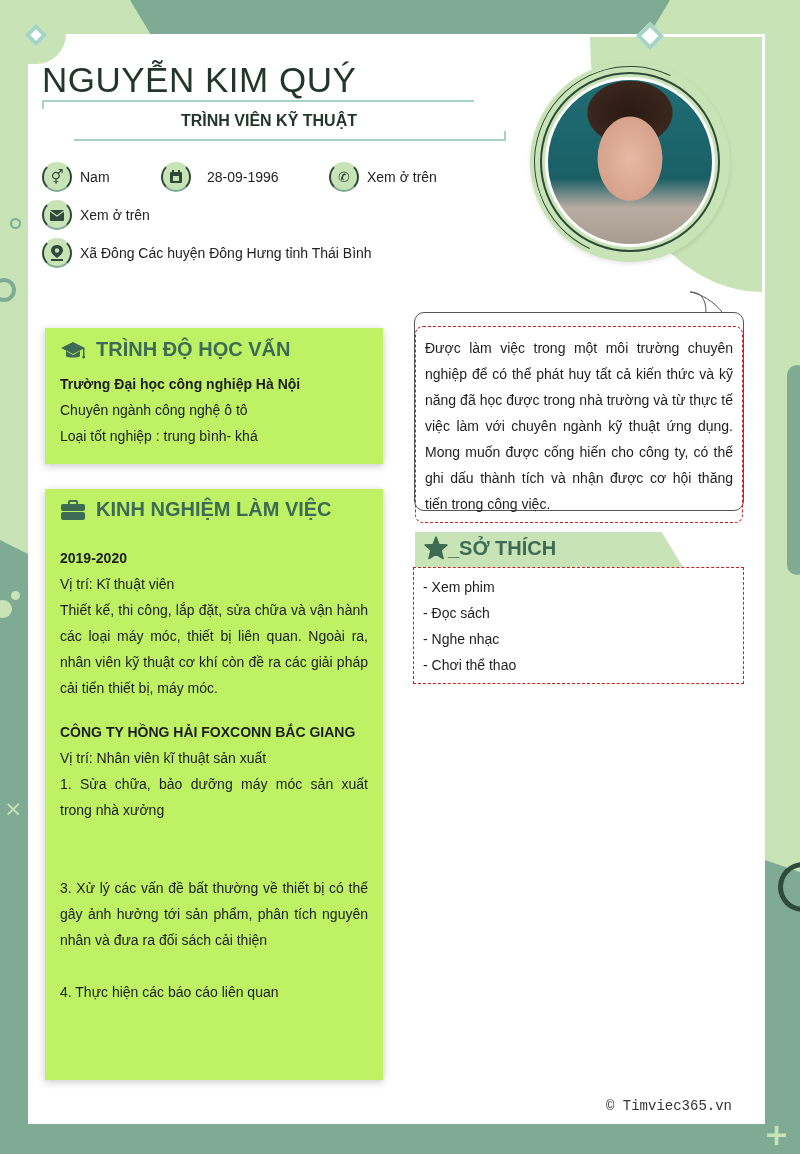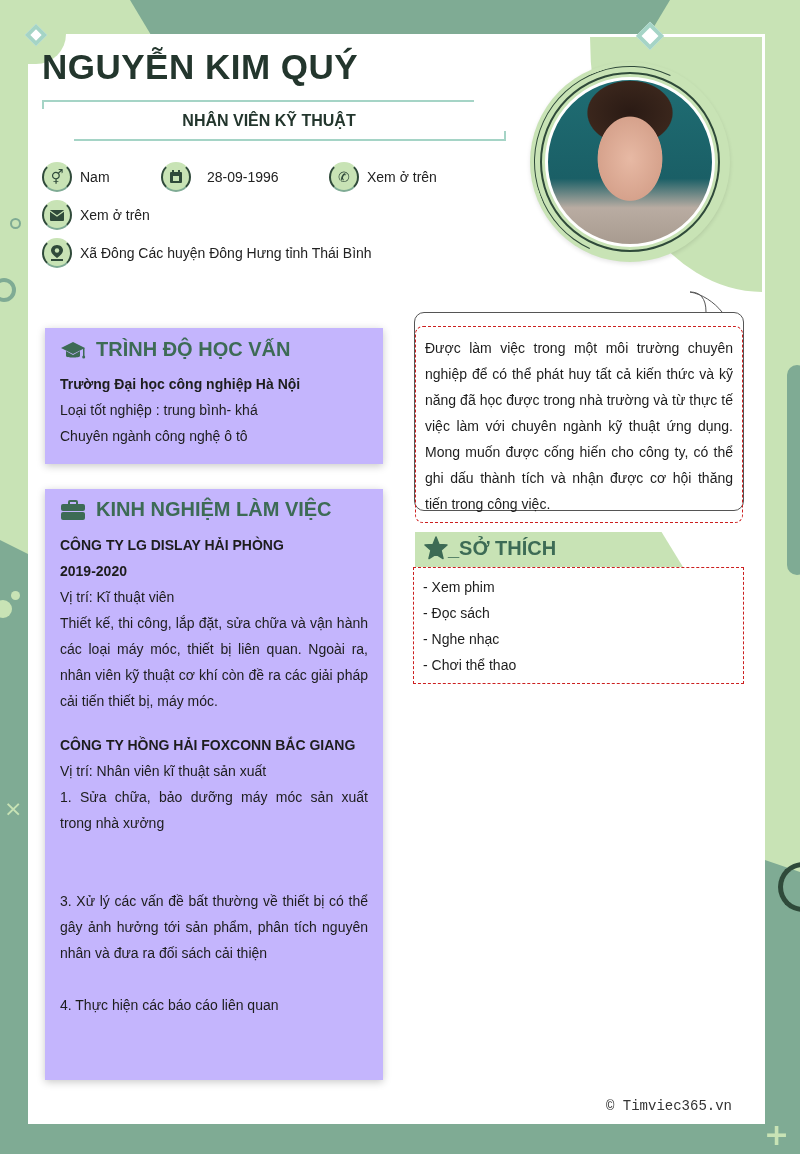--- a/index.html
+++ b/index.html
@@ -20,42 +20,42 @@
   .frame-line-v { position: absolute; left: 762px; top: 34px; width: 3px; height: 560px; background: #fff; }
 
   .diamond { position: absolute; width: 16px; height: 16px; background: #fff; border: 4px solid #a5d4c6; transform: rotate(45deg); }
   .deco-ring { position: absolute; border: 2px solid #7fab94; border-radius: 50%; }
   .deco-dot { position: absolute; background: #c8e3b5; border-radius: 50%; }
   .deco-x { position: absolute; color: #c8e3b5; font-size: 22px; font-family: "DejaVu Sans", sans-serif; }
   .deco-plus { position: absolute; color: #c8e3b5; font-size: 30px; font-family: "DejaVu Sans", sans-serif; font-weight: bold; }
   .deco-c { position: absolute; width: 40px; height: 50px; border: 5px solid #2f4a3a; border-right: none; border-radius: 25px 0 0 25px; }
 
   
-  .name { position: absolute; left: 42px; top: 47px; font-size: 35px; font-weight: bold; color: #23362d; letter-spacing: 0.5px; }
+  .name { position: absolute; left: 42px; top: 60px; font-size: 35px; font-weight: normal; color: #23362d; letter-spacing: 0.5px; }
   .line-top { position: absolute; left: 42px; top: 100px; width: 432px; height: 2px; background: #a5d4c6; }
   .line-top-tick { position: absolute; left: 42px; top: 100px; width: 2px; height: 9px; background: #a5d4c6; }
   .job-title { position: absolute; left: 42px; top: 112px; width: 454px; text-align: center; font-size: 16px; font-weight: bold; color: #23362d; }
   .line-bottom { position: absolute; left: 74px; top: 139px; width: 432px; height: 2px; background: #a5d4c6; }
   .line-bottom-tick { position: absolute; left: 504px; top: 131px; width: 2px; height: 10px; background: #a5d4c6; }
 
   
   .avatar-wrap { position: absolute; left: 530px; top: 62px; width: 200px; height: 200px; border-radius: 50%; background: #c8e3b5; box-shadow: 0 2px 4px rgba(0,0,0,0.1); }
   .avatar-ring { position: absolute; left: 10px; top: 10px; width: 180px; height: 180px; border-radius: 50%; border: 2px solid #2f4a3a; }
   .avatar-photo { position: absolute; left: 15px; top: 15px; width: 170px; height: 170px; border-radius: 50%; border: 3px solid #fff; overflow: hidden;
     background: radial-gradient(ellipse 40px 52px at 50% 48%, #e7b9a4 0%, #d6a28c 80%, transparent 82%),
                 radial-gradient(ellipse 60px 45px at 50% 20%, #2a1a14 0%, #3a261c 70%, transparent 72%),
                 linear-gradient(180deg, #1f6d73 0%, #1a5f66 60%, #b9aca2 78%, #a89b90 100%); }
   .avatar-arc { position: absolute; left: 4px; top: 4px; width: 192px; height: 192px; border-radius: 50%; border: 1.5px solid transparent; border-left-color: #2f4a3a; border-top-color: #2f4a3a; transform: rotate(-20deg); }
 
   
   .contact { position: absolute; display: flex; align-items: center; font-size: 14px; color: #222; }
   .c-icon { width: 30px; height: 30px; border-radius: 50%; background: #c8e3b5; border: 2px solid #2f4a3a; border-top-color: #c8e3b5; border-bottom-color: #7fab94; display: flex; align-items: center; justify-content: center; margin-right: 8px; color: #2f4a3a; font-size: 14px; font-family: "DejaVu Sans", sans-serif; font-weight: bold; }
 
   
-  .card { position: absolute; background: #c4b5fd; box-shadow: 0 2px 8px rgba(0,0,0,0.22); }
+  .card { position: absolute; background: #bef264; box-shadow: 0 2px 8px rgba(0,0,0,0.22); }
   .card-title { display: flex; align-items: center; font-size: 20px; font-weight: bold; color: #3d6b55; margin-bottom: 10px; }
   .card-title .ico { width: 26px; height: 20px; margin-right: 10px; }
   .card p { font-size: 14px; line-height: 26px; }
   .bold { font-weight: bold; }
   .justify { text-align: justify; }
   .blank { height: 26px; }
 
   .objective { position: absolute; left: 415px; top: 326px; width: 328px; height: 197px; border: 1.5px dashed #cc1f1f; border-radius: 8px; padding: 8px 9px; font-size: 14px; line-height: 26px; text-align: justify; }
   .objective-outline { position: absolute; left: 414px; top: 312px; width: 330px; height: 199px; border: 1px solid #555; border-radius: 10px; }
   .bubble-tail { position: absolute; left: 688px; top: 290px; width: 36px; height: 24px; }
@@ -87,21 +87,21 @@
 <div class="deco-ring" style="left:-8px;top:278px;width:24px;height:24px;border-width:4px;"></div>
 <div class="deco-dot" style="left:-6px;top:600px;width:18px;height:18px;"></div>
 <div class="deco-dot" style="left:11px;top:591px;width:9px;height:9px;"></div>
 <div class="deco-x" style="left:4px;top:796px;">×</div>
 <div class="deco-plus" style="left:764px;top:1117px;">+</div>
 <div class="deco-c" style="left:778px;top:862px;"></div>
 
 <div class="name">NGUYỄN KIM QUÝ</div>
 <div class="line-top"></div>
 <div class="line-top-tick"></div>
-<div class="job-title">NHÂN VIÊN KỸ THUẬT</div>
+<div class="job-title">TRÌNH VIÊN KỸ THUẬT</div>
 <div class="line-bottom"></div>
 <div class="line-bottom-tick"></div>
 
 <div class="avatar-wrap">
   <div class="avatar-arc"></div>
   <div class="avatar-ring"></div>
   <div class="avatar-photo" title="Ảnh đại diện"></div>
 </div>
 
 <div class="contact" style="left:42px;top:162px;">
@@ -147,35 +147,34 @@
   <div class="card-title">
     <svg class="ico" viewBox="0 0 26 20">
         <path d="M13 2 L25 8 L13 14 L1 8 Z" fill="#3d6b55"></path>
         <path d="M6 11 L6 16 C6 18 20 18 20 16 L20 11 L13 15 Z" fill="#3d6b55"></path>
         <rect x="23" y="8" width="1.5" height="8" fill="#3d6b55"></rect>
         <circle cx="23.7" cy="17" r="1.5" fill="#3d6b55"></circle>
       </svg>
     <span>TRÌNH ĐỘ HỌC VẤN</span>
   </div>
   <p class="bold">Trường Đại học công nghiệp Hà Nội</p>
+  <p>Chuyên ngành công nghệ ô tô</p>
   <p>Loại tốt nghiệp : trung bình- khá</p>
-  <p>Chuyên ngành công nghệ ô tô</p>
 </div>
 
 <div class="card" style="left:45px;top:489px;width:338px;height:591px;padding:9px 15px;">
-  <div class="card-title" style="margin-bottom:11px;text-align:right;">
+  <div class="card-title" style="margin-bottom:24px;text-align:right;">
     <svg class="ico" viewBox="0 0 26 20">
         <rect x="9" y="1" width="8" height="4" rx="1" fill="none" stroke="#3d6b55" stroke-width="2"></rect>
         <rect x="1" y="4" width="24" height="7" rx="2" fill="#3d6b55"></rect>
         <rect x="1" y="12" width="24" height="8" rx="2" fill="#3d6b55"></rect>
       </svg>
     <span>KINH NGHIỆM LÀM VIỆC</span>
   </div>
   <div>
-    <p class="bold">CÔNG TY LG DISLAY HẢI PHÒNG</p>
     <p class="bold">2019-2020</p>
     <p>Vị trí: Kĩ thuật viên</p>
     <p class="justify">Thiết kế, thi công, lắp đặt, sửa chữa và vận hành các loại máy móc, thiết bị liên quan. Ngoài ra, nhân viên kỹ thuật cơ khí còn đề ra các giải pháp cải tiến thiết bị, máy móc.</p>
   </div>
   <div style="height:18px;"></div>
   <div>
     <p class="bold">CÔNG TY HỒNG HẢI FOXCONN BẮC GIANG</p>
     <p>Vị trí: Nhân viên kĩ thuật sản xuất</p>
     <p class="justify">1. Sửa chữa, bảo dưỡng máy móc sản xuất trong nhà xưởng</p>
     <div class="blank"></div>

